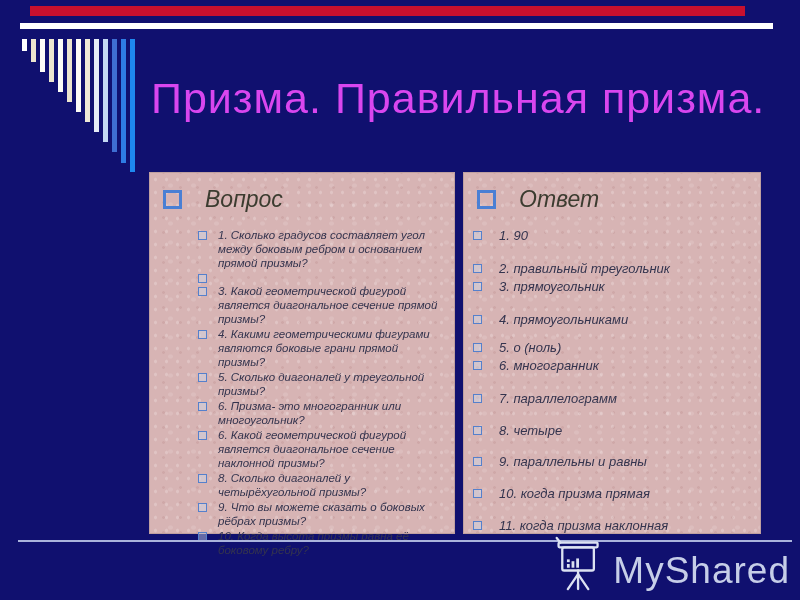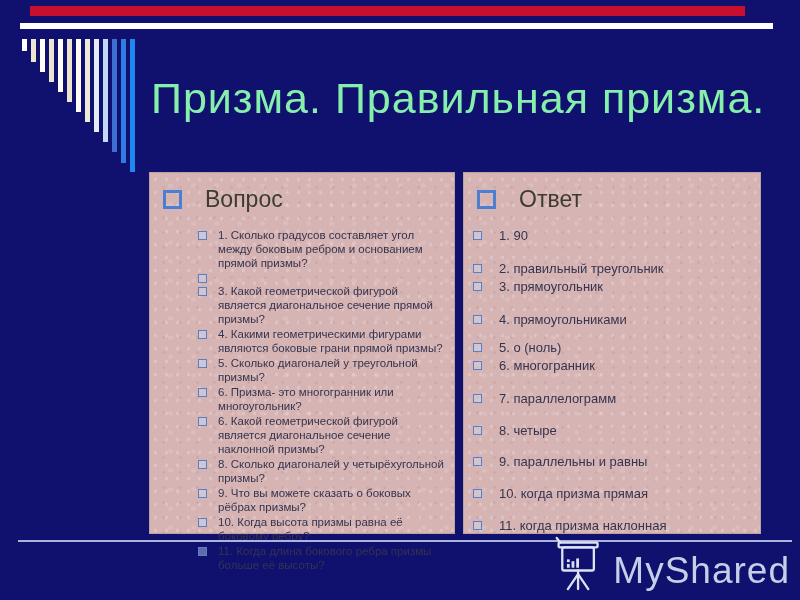--- a/index.html
+++ b/index.html
@@ -22,34 +22,35 @@
   .comb span:nth-child(7){height:73px;background:#fdfcf7;}
   .comb span:nth-child(8){height:83px;background:#efe9d8;}
   .comb span:nth-child(9){height:93px;background:#e6ecf6;}
   .comb span:nth-child(10){height:103px;background:#c3d8f3;}
   .comb span:nth-child(11){height:113px;background:#3e6ed2;}
   .comb span:nth-child(12){height:124px;background:#2e7ce4;}
   .comb span:nth-child(13){height:133px;background:#1e88f0;}
 
   .title {
     position:absolute; left:151px; top:74px; width:640px;
-    font-size:43px; letter-spacing:1px; color:#86efac; white-space:nowrap;
+    font-size:43px; letter-spacing:1px; color:#d946ef; white-space:nowrap;
   }
 
   
   .box {
     position:absolute; top:172px; height:362px; box-sizing:border-box;
     background-color:#d7b4b4;
     background-image:
       radial-gradient(rgba(255,255,255,0.22) 1px, transparent 2px),
       radial-gradient(rgba(175,125,125,0.22) 1px, transparent 2px),
       radial-gradient(rgba(255,255,255,0.12) 2px, transparent 3px);
     background-size: 11px 13px, 17px 15px, 23px 19px;
     background-position: 0 0, 5px 7px, 9px 3px;
     border:1px solid #bfa0a0;
+    font-style:italic;
   }
   .box.q { left:149px; width:306px; }
   .box.a { left:463px; width:298px; }
 
   .box-header { display:flex; align-items:center; padding:13px 0 0 13px; }
   .hsq { width:13px; height:13px; border:3px solid #4a7fd4; margin-right:23px; flex:none; }
   .htext { font-size:23px; color:#3c3c30; }
 
   .list { margin-top:15px; }
   .li { display:flex; align-items:flex-start; }
@@ -154,24 +155,20 @@
         <div class="li">
           <span class="sq"></span>
           <span class="txt">9. Что вы можете сказать о боковых рёбрах призмы?</span>
         </div>
 
         <div class="li">
           <span class="sq"></span>
           <span class="txt">10. Когда высота призмы равна её боковому ребру?</span>
         </div>
 
-        <div class="li">
-          <span class="sq"></span>
-          <span class="txt">11. Когда длина бокового ребра призмы больше её высоты?</span>
-        </div>
       </div>
   </div>
 
   <div class="box a">
     <div class="box-header">
       <span class="hsq"></span>
       <span class="htext">Ответ</span>
     </div>
     <div class="list">
 

